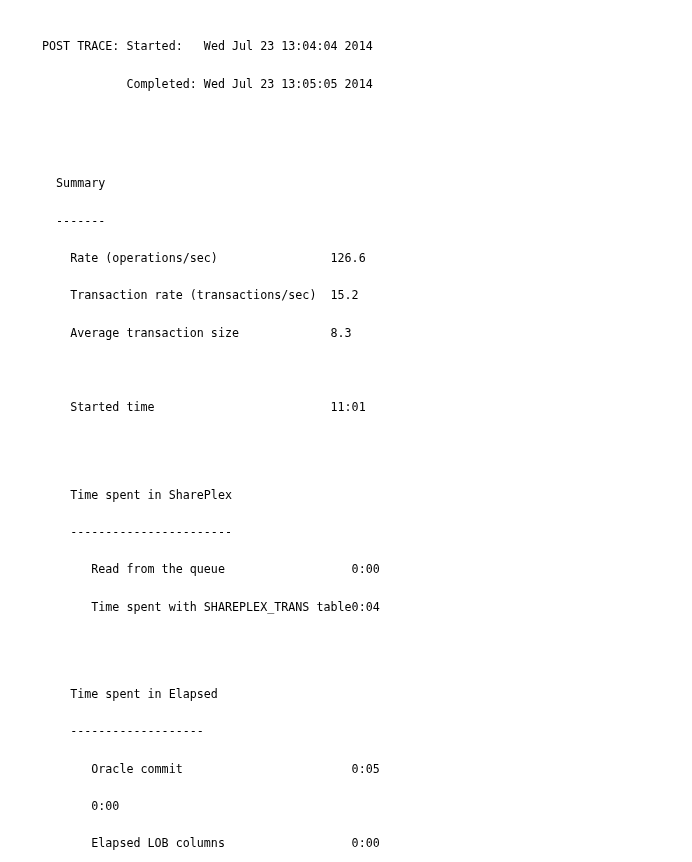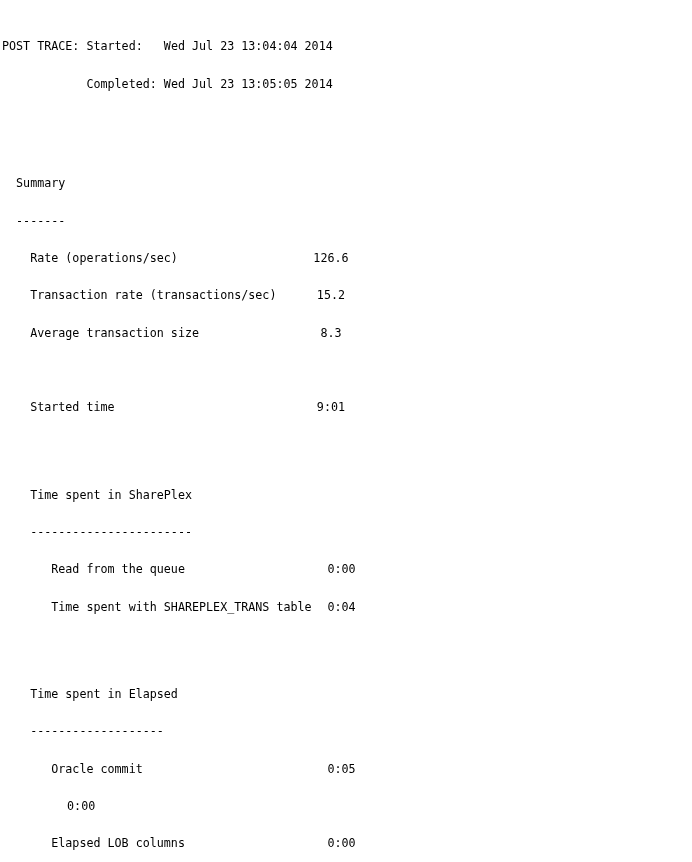--- a/index.html
+++ b/index.html
@@ -6,29 +6,29 @@
   html,body{margin:0;padding:0;background:#ffffff;}
   body{width:692px;height:862px;overflow:hidden;}
   .terminal{
     font-family:"DejaVu Sans Mono","Liberation Mono",monospace;
     font-size:11.7px;
     line-height:var(--lh);
     color:#000000;
     padding:3px 0 0 2px;
     white-space:pre;
   }
-  .line{min-height:var(--lh);white-space:pre;}
+  .line{min-height:var(--lh);white-space:pre;margin-left:40px;}
   .blank{height:var(--lh);}
   .ind2{padding-left:2ch;}
   .ind4{padding-left:4ch;}
   .ind7{padding-left:7ch;}
   
   .srow{display:flex;}
   .srow .lbl{width:37ch;}
-  .srow .val{text-align:center;}
+  .srow .val{text-align:left;}
   .srow.ind4 .val{width:11.5ch;}
   .srow.ind7 .val{width:8.5ch;}
 </style>
 </head>
 <body>
 
 <div class="terminal">
 
   <div class="line">POST TRACE: Started:   Wed Jul 23 13:04:04 2014</div>
   <div class="line">            Completed: Wed Jul 23 13:05:05 2014</div>
@@ -41,21 +41,21 @@
     <span class="lbl">Rate (operations/sec)</span><span class="val">126.6</span>
   </div>
   <div class="line srow ind4">
     <span class="lbl">Transaction rate (transactions/sec)</span><span class="val">15.2</span>
   </div>
   <div class="line srow ind4">
     <span class="lbl">Average transaction size</span><span class="val">8.3</span>
   </div>
   <div class="blank"></div>
   <div class="line srow ind4">
-    <span class="lbl">Started time</span><span class="val">9:01</span>
+    <span class="lbl">Started time</span><span class="val">11:01</span>
   </div>
   <div class="blank"></div>
 
   <div class="line ind4">Time spent in SharePlex</div>
   <div class="line ind4">-----------------------</div>
   <div class="line srow ind7">
     <span class="lbl">Read from the queue</span><span class="val">0:00</span>
   </div>
   <div class="line srow ind7">
     <span class="lbl">Time spent with SHAREPLEX_TRANS table</span><span class="val">0:04</span>

